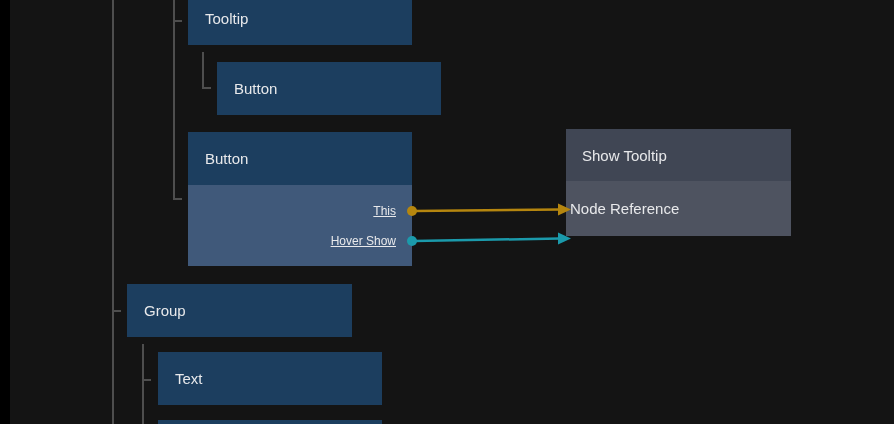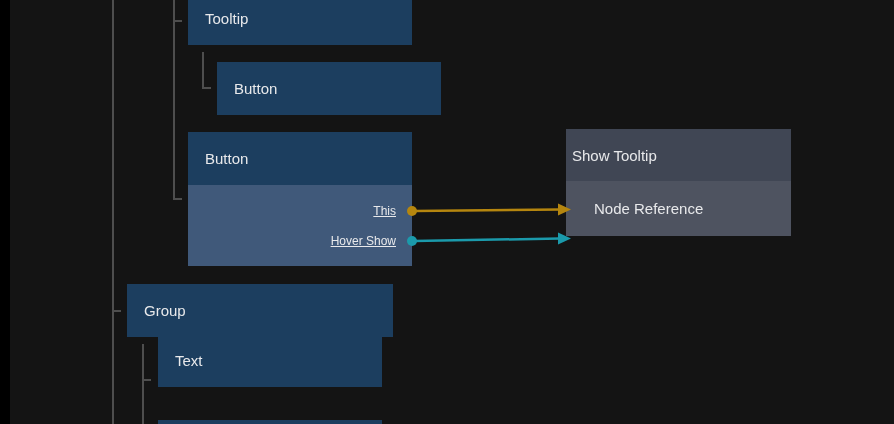--- a/index.html
+++ b/index.html
@@ -35,25 +35,25 @@
   }
   .tnode-ports{background:var(--ports-fill);padding:11px 0 10px 0;}
   .port-row{
     height:30px;display:flex;align-items:center;justify-content:flex-end;
     padding-right:16px;font-size:12px;text-decoration:underline;
   }
   
   .gnode{position:absolute;left:556px;top:129px;width:225px;}
   .gnode-header{
     height:52px;background:var(--gheader);display:flex;align-items:center;
-    padding-left:6px;font-size:15px;
+    padding-left:16px;font-size:15px;
   }
   .gnode-body{background:var(--gbody);padding:12px 0 13px 0;}
   .gport{
-    height:30px;display:flex;align-items:center;padding-left:28px;font-size:15px;
+    height:30px;display:flex;align-items:center;padding-left:4px;font-size:15px;
   }
   .wires{position:absolute;left:0;top:0;pointer-events:none;}
 </style>
 </head>
 <body>
 
 <div class="canvas">
 
   <div class="tline v" style="left:102px;top:0;height:424px"></div>
   <div class="tline h" style="left:102px;top:310px;width:9px"></div>
@@ -83,25 +83,25 @@
     <div class="tnode-ports">
       <div class="port-row">
         <span>This</span>
       </div>
       <div class="port-row">
         <span>Hover Show</span>
       </div>
     </div>
   </div>
 
-  <div class="tnode" style="left:117px;top:284px;width:266px">
+  <div class="tnode" style="left:117px;top:284px;width:225px">
     <span>Group</span>
   </div>
 
-  <div class="tnode" style="left:148px;top:334px">
+  <div class="tnode" style="left:148px;top:352px">
     <span>Text</span>
   </div>
 
   <div class="tnode" style="left:148px;top:420px"></div>
 
   <div class="gnode">
     <div class="gnode-header">
       <span>Show Tooltip</span>
     </div>
     <div class="gnode-body">

